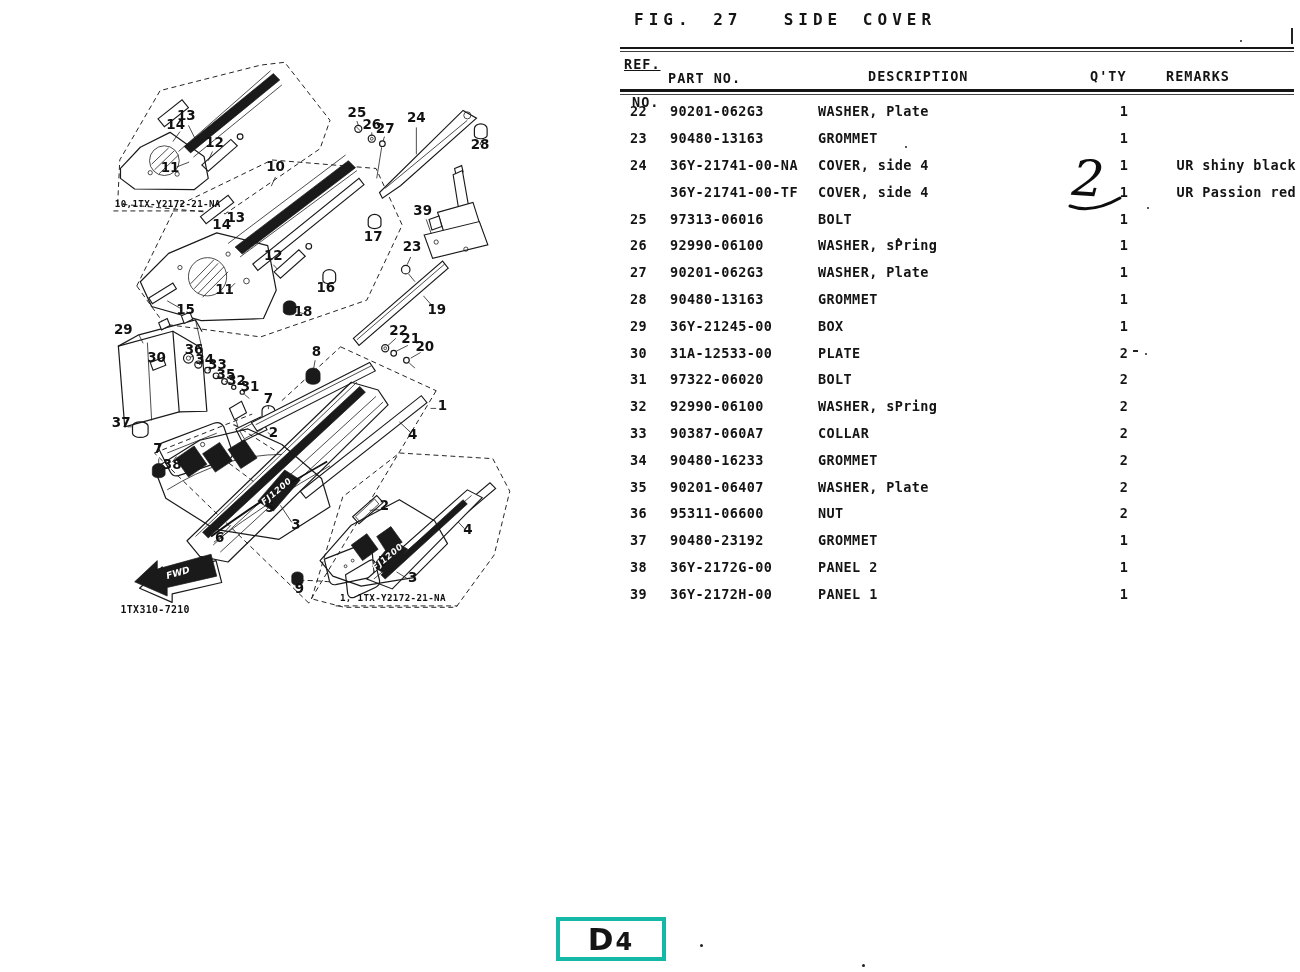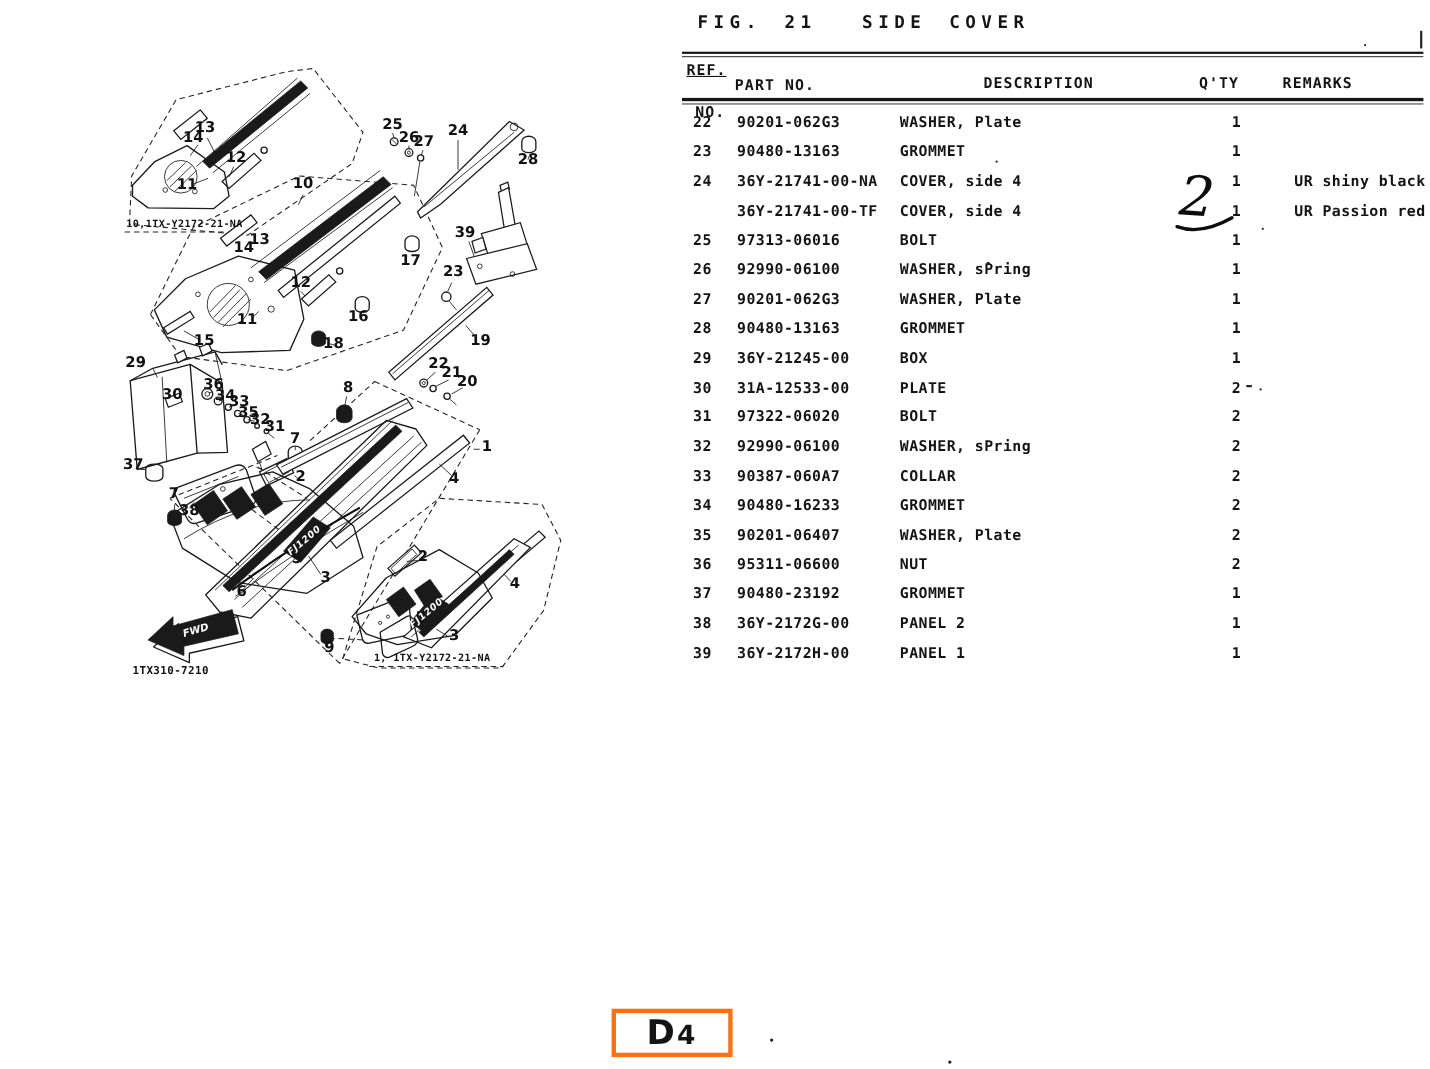--- a/index.html
+++ b/index.html
@@ -24,32 +24,32 @@
   .badge-text{font:italic 700 12px "DejaVu Sans",sans-serif;fill:#fff;text-anchor:middle;letter-spacing:1px;}
   
   #table{position:absolute;left:620px;top:6px;width:676px;height:640px;}
   .fig-title{position:absolute;left:14px;top:4px;font:700 16px "DejaVu Sans Mono",monospace;
     letter-spacing:5px;word-spacing:6px;white-space:pre;}
   .rule{position:absolute;left:0;right:2px;background:#161616;}
   .r1a{top:41px;height:2px;} .r1b{top:45px;height:1px;background:#3a3a3a;}
   .r2a{top:83px;height:3px;} .r2b{top:88px;height:1px;background:#444;}
   .hcell{position:absolute;font:700 13.5px "DejaVu Sans Mono",monospace;letter-spacing:1px;white-space:pre;}
   .h-ref{left:4px;top:50px;text-decoration:underline;} .h-no{left:12px;top:64px;margin-top:24px;}
-  .h-part{left:48px;top:64px;} .h-desc{left:274px;top:62px;}
+  .h-part{left:48px;top:64px;} .h-desc{left:248px;top:62px;}
   .h-qty{left:470px;top:62px;} .h-rem{left:546px;top:62px;}
   #rows{position:absolute;left:0;top:92px;right:0;}
   .trow{display:grid;grid-template-columns:50px 148px 292px 28px auto;height:26.8px;
     align-items:center;font:700 13.5px "DejaVu Sans Mono",monospace;letter-spacing:0.4px;white-space:pre;}
   .c-ref{padding-left:10px;} .c-qty{text-align:center;} .c-rem{padding-left:2px;text-align:right;}
   
   #hand{position:absolute;left:1058px;top:152px;width:72px;height:66px;}
   .hand2{font:italic 400 50px "DejaVu Serif",serif;fill:#0d0d0d;}
   .handline{fill:none;stroke:#0d0d0d;stroke-width:3;stroke-linecap:round;}
   
-  #d4box{position:absolute;left:556px;top:917px;width:102px;height:36px;border:4px solid #f97316;
+  #d4box{position:absolute;left:556px;top:917px;width:102px;height:36px;border:4px solid #14b8a6;
     display:flex;align-items:center;justify-content:center;background:#fff;}
   #d4box span{font:700 24px "DejaVu Sans",sans-serif;letter-spacing:2px;display:block;}
   #d4box span::first-letter{font-size:31px;}
   
   .speck{position:absolute;background:#222;border-radius:50%;}
 </style>
 </head>
 <body>
 
 <div id="diagram">
@@ -263,21 +263,21 @@
       <text x="26" y="292" class="dlabel">10,1TX-Y2172-21-NA</text>
       <text x="344" y="849" class="dlabel">1, 1TX-Y2172-21-NA</text>
       <text x="34" y="866" class="dlabel big">1TX310-7210</text>
       <text x="100" y="818" class="fwd" transform="rotate(-16 100 818)">FWD</text>
       <text x="257" y="697" class="badge-text" font-size="12" transform="rotate(-40 257 697)">FJ1200</text>
       <text x="414" y="790" class="badge-text" font-size="10" transform="rotate(-40 414 790)">FJ1200</text>
     </svg>
 </div>
 
 <div id="table">
-  <div class="fig-title">FIG. 21  SIDE COVER</div>
+  <div class="fig-title">FIG. 27  SIDE COVER</div>
   <div class="rule r1a"></div>
   <div class="rule r1b"></div>
   <span class="hcell h-ref">REF.</span>
   <span class="hcell h-no">NO.</span>
   <span class="hcell h-part">PART NO.</span>
   <span class="hcell h-desc">DESCRIPTION</span>
   <span class="hcell h-qty">Q'TY</span>
   <span class="hcell h-rem">REMARKS</span>
   <div class="rule r2a"></div>
   <div class="rule r2b"></div>

